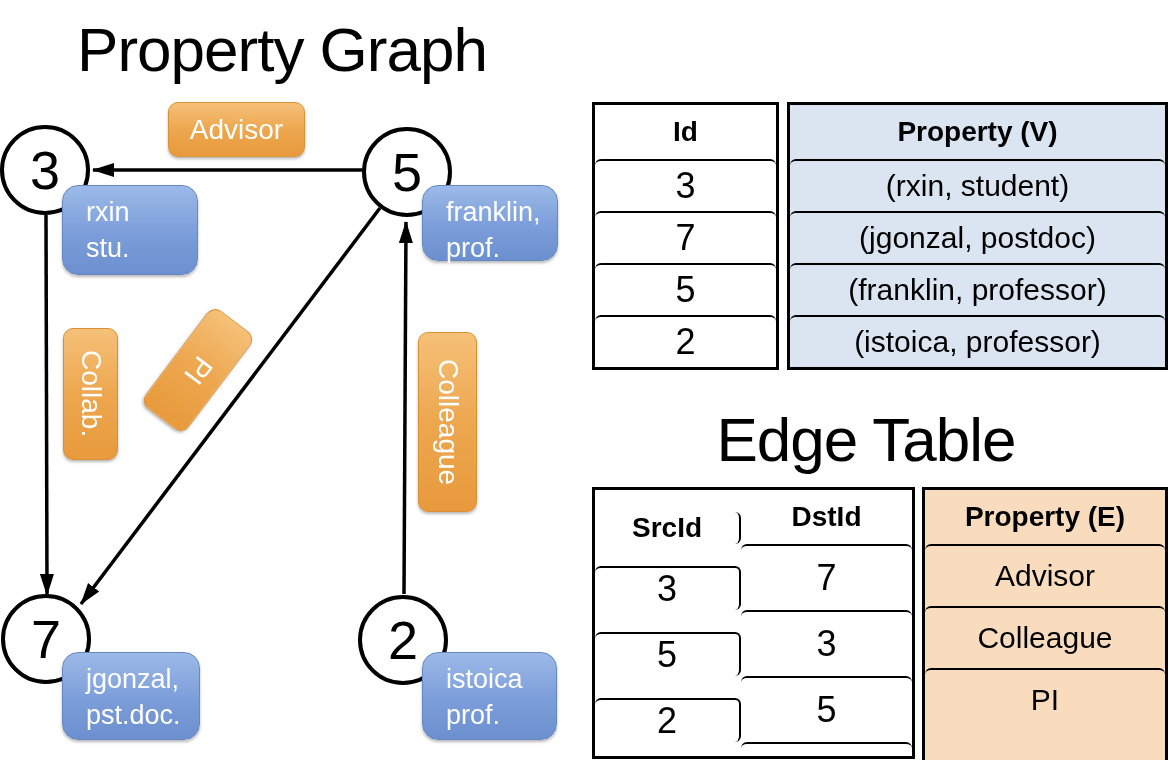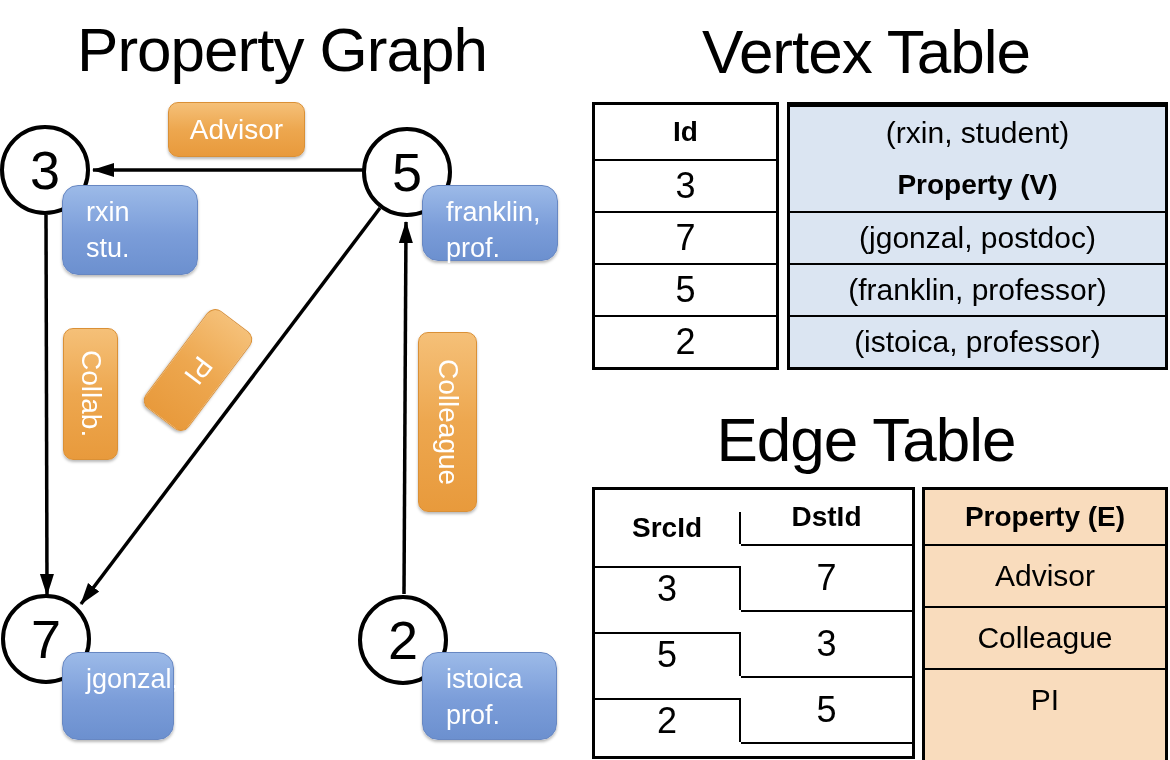--- a/index.html
+++ b/index.html
@@ -25,21 +25,21 @@
           background:linear-gradient(180deg,#f5c078 0%,#eda74f 50%,#e89a3c 100%);
           border:1.5px solid #da9036; box-shadow:0 2px 3px rgba(0,0,0,.28);
           color:#fff; font-size:28px; display:flex; align-items:center; justify-content:center;
           z-index:2; }
   .vert { writing-mode:vertical-rl; }
 
   #edges-svg { position:absolute; left:0; top:0; z-index:1; }
 
   
   .tblbox { position:absolute; box-sizing:border-box; border:3px solid #000; background:#fff; display:grid; }
-  .cell { display:flex; align-items:center; justify-content:center; border-top:2px solid #000; box-sizing:border-box; }
+  .cell { display:flex; align-items:center; justify-content:center; border-top:2px solid #000; box-sizing:border-box;border-radius:6px; }
   .cell.first { border-top:none; }
   .hdr { font-weight:bold; font-size:28px; }
   .idcell { font-size:36px; font-weight:300; }
   .pcell  { font-size:30px; font-weight:300; white-space:nowrap; }
   .bluecol   { background:#dbe5f2; }
   .orangecol { background:#f9dcbd; }
   .colsep { border-right:2px solid #000;margin-top:22px; }
 </style>
 </head>
 <body>
@@ -74,46 +74,46 @@
   </div>
 
   <div class="vbox" style="left:62px; top:185px; width:136px; height:90px;">
     <div>rxin</div>
     <div>stu.</div>
   </div>
   <div class="vbox" style="left:422px; top:185px; width:136px; height:76px;">
     <div>franklin,</div>
     <div>prof.</div>
   </div>
-  <div class="vbox" style="left:62px; top:652px; width:112px; height:88px;">
+  <div class="vbox" style="left:62px; top:652px; width:138px; height:88px;">
     <div>jgonzal,</div>
+    <div>pst.doc.</div>
   </div>
   <div class="vbox" style="left:422px; top:652px; width:135px; height:88px;">
     <div>istoica</div>
     <div>prof.</div>
   </div>
 
   <div class="ebox" style="left:168px; top:102px; width:137px; height:55px;">Advisor</div>
   <div class="ebox vert" style="left:63px; top:328px; width:55px; height:132px;">Collab.</div>
   <div class="ebox vert" style="left:171px; top:309px; width:54px; height:122px; transform:rotate(37deg);">PI</div>
   <div class="ebox vert" style="left:418px; top:332px; width:59px; height:180px;">Colleague</div>
 
-  <div class="title" style="left:592px; top:16px; width:548px;">Vertex Table</div>
 
   <div class="tblbox" style="left:592px; top:102px; width:187px; height:268px; grid-template-rows:54px repeat(4,1fr);">
     <div class="cell first hdr">Id</div>
     <div class="cell idcell">3</div>
     <div class="cell idcell">7</div>
     <div class="cell idcell">5</div>
     <div class="cell idcell">2</div>
   </div>
 
   <div class="tblbox bluecol" style="left:787px; top:102px; width:381px; height:268px; grid-template-rows:54px repeat(4,1fr);">
+    <div class="cell first hdr">Property (V)</div>
     <div class="cell pcell">(rxin, student)</div>
-    <div class="cell first hdr">Property (V)</div>
     <div class="cell pcell">(jgonzal, postdoc)</div>
     <div class="cell pcell">(franklin, professor)</div>
     <div class="cell pcell">(istoica, professor)</div>
   </div>
 
   <div class="title" style="left:592px; top:404px; width:548px;">Edge Table</div>
 
   <div class="tblbox" style="left:592px; top:487px; width:323px; height:272px; grid-template-columns:146px 1fr; grid-template-rows:54px repeat(4,1fr); grid-auto-flow:column;">
     <div class="cell first hdr colsep">SrcId</div>
     <div class="cell idcell colsep">3</div>

